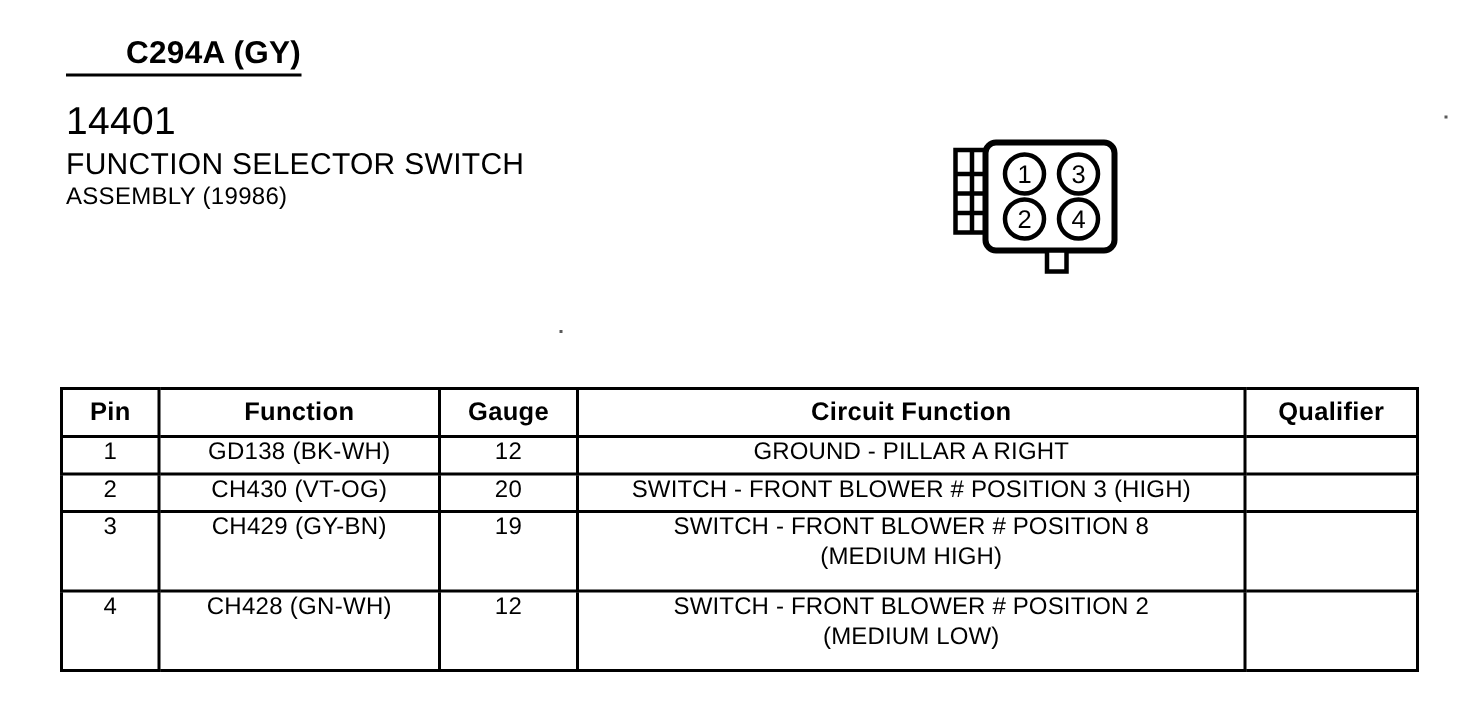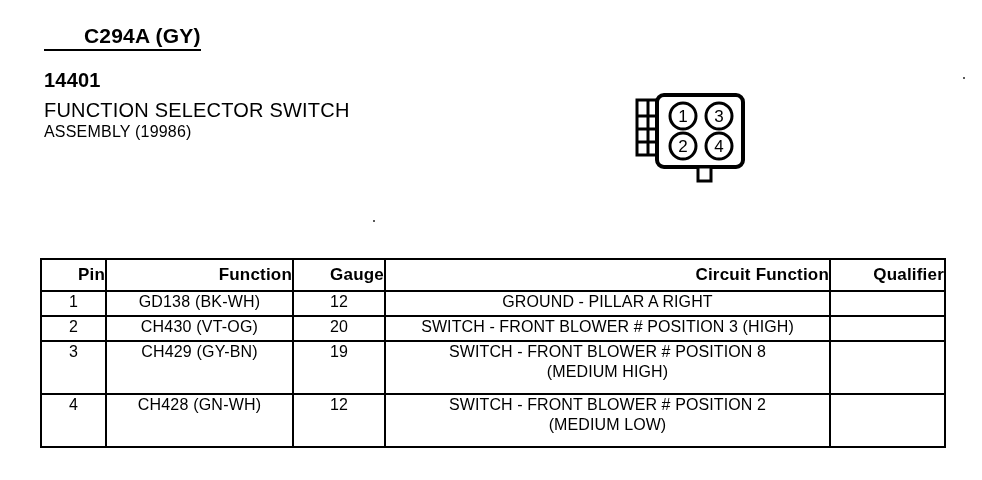--- a/index.html
+++ b/index.html
@@ -33,22 +33,22 @@
     left: 44px;
     top: 49px;
     width: 157px;
     height: 2px;
     background: #000000;
   }
   #part-number {
     position: absolute;
     left: 44px;
     top: 68px;
-    font-size: 20px;
-    font-weight: bold;
+    font-size: 26px;
+    font-weight: normal;
     letter-spacing: 0.2px;
     line-height: 24px;
     white-space: nowrap;
   }
   #part-name-line1 {
     position: absolute;
     left: 44px;
     top: 101px;
     font-size: 20px;
     line-height: 19px;
@@ -94,21 +94,21 @@
     table-layout: fixed;
   }
   #pinout-table td, #pinout-table th {
     border: 2px solid #000000;
     padding: 0;
     vertical-align: top;
   }
   #pinout-table th {
     font-size: 17px;
     font-weight: bold;
-    text-align: right;
+    text-align: center;
     height: 30px;
     line-height: 30px;
     letter-spacing: 0.2px;
   }
   .cell-center {
     text-align: center;
     font-size: 16px;
     letter-spacing: 0.2px;
     padding-top: 3px;
     padding-bottom: 2px;

